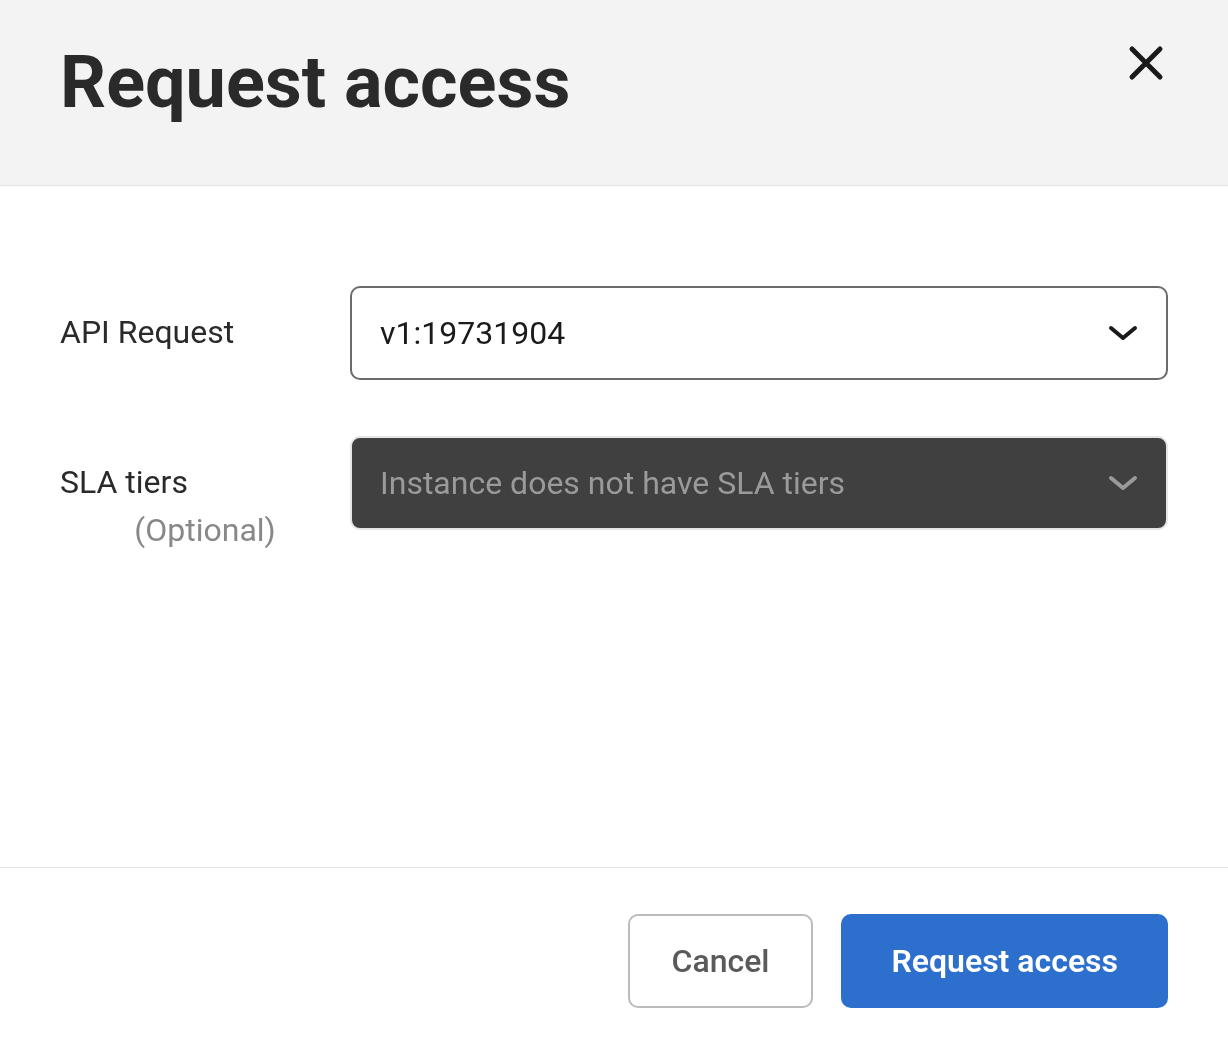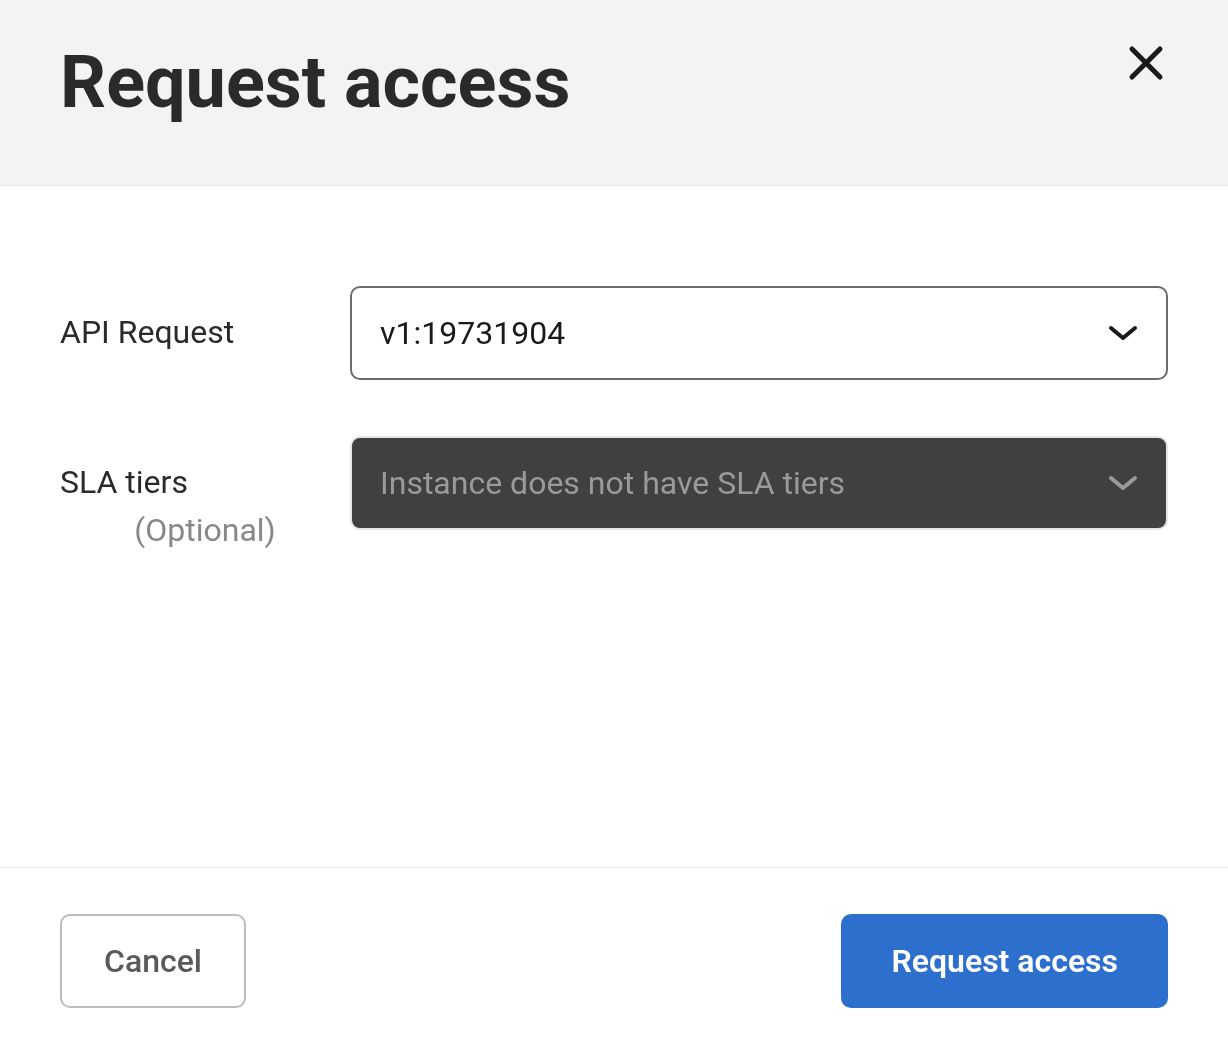--- a/index.html
+++ b/index.html
@@ -99,21 +99,21 @@
       align-items: center;
       justify-content: center;
     }
     .select.disabled .chevron svg path {
       stroke: #9a9a9a;
     }
     .footer {
       border-top: 1px solid #e5e5e5;
       padding: 46px 60px;
       display: flex;
-      justify-content: space-between;
+      justify-content: flex-end;
       gap: 28px;
     }
     .btn {
       height: 94px;
       border-radius: 10px;
       font-size: 32px;
       font-weight: 500;
       padding: 0 42px;
       cursor: pointer;
       display: flex;

